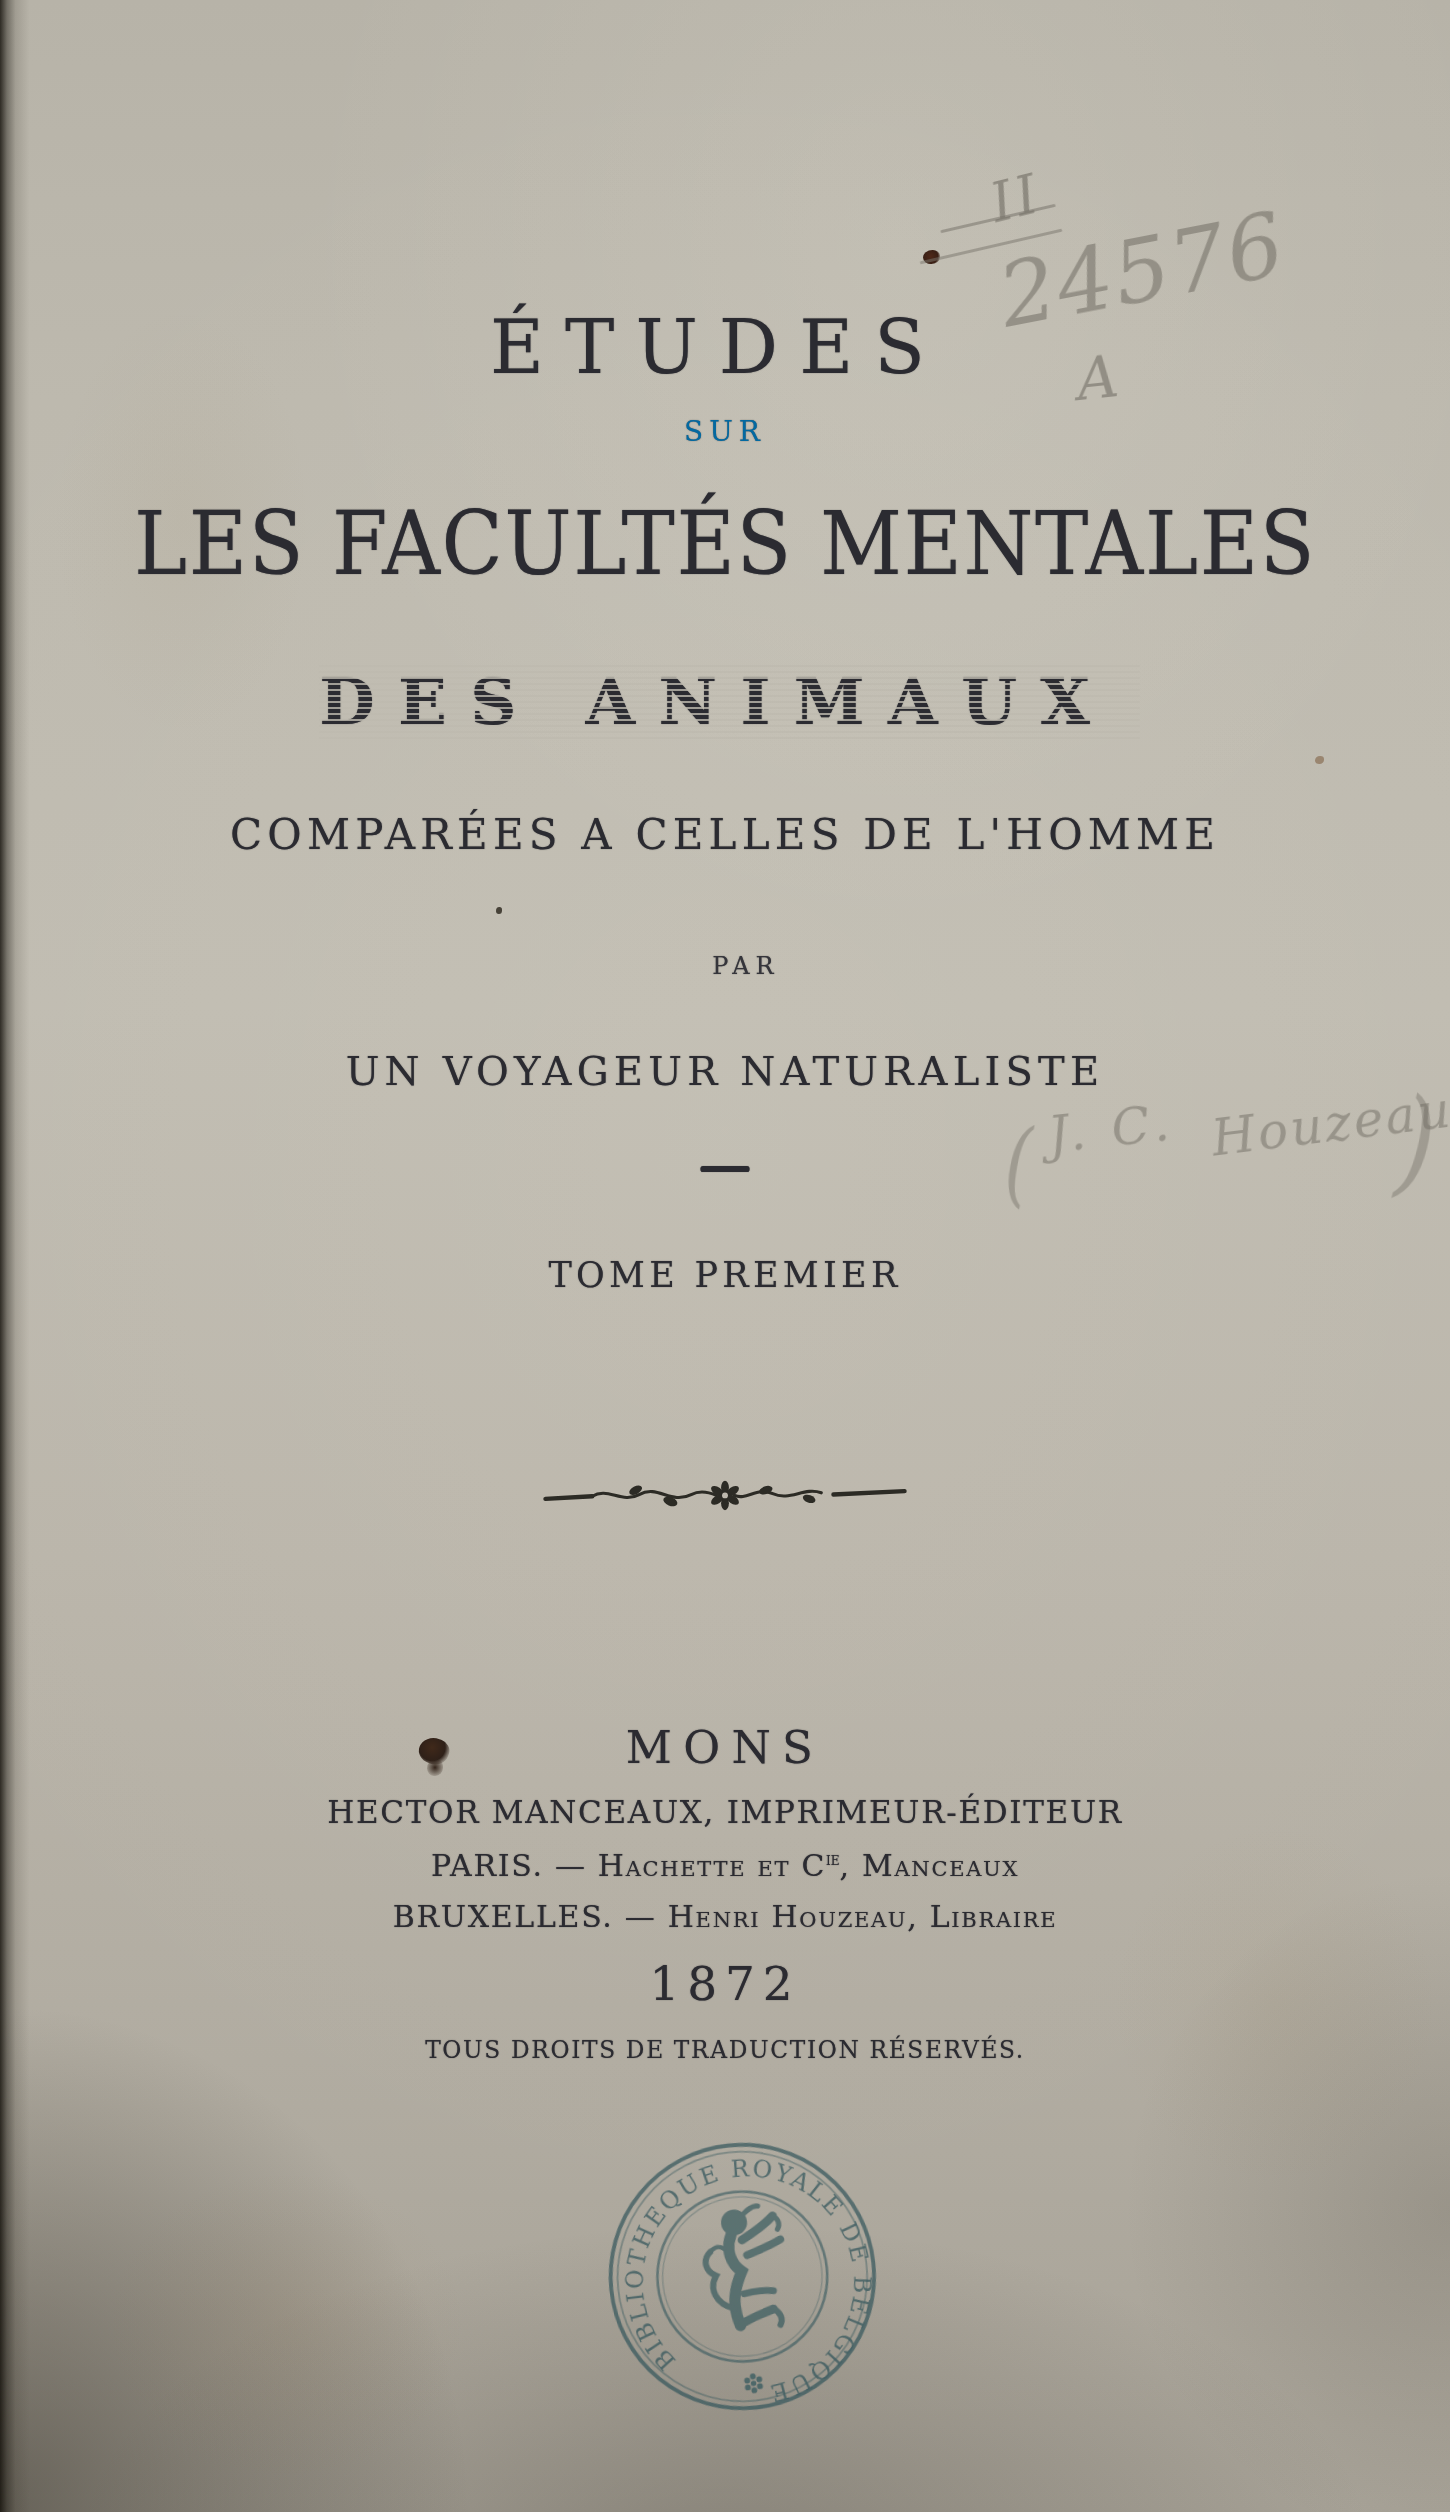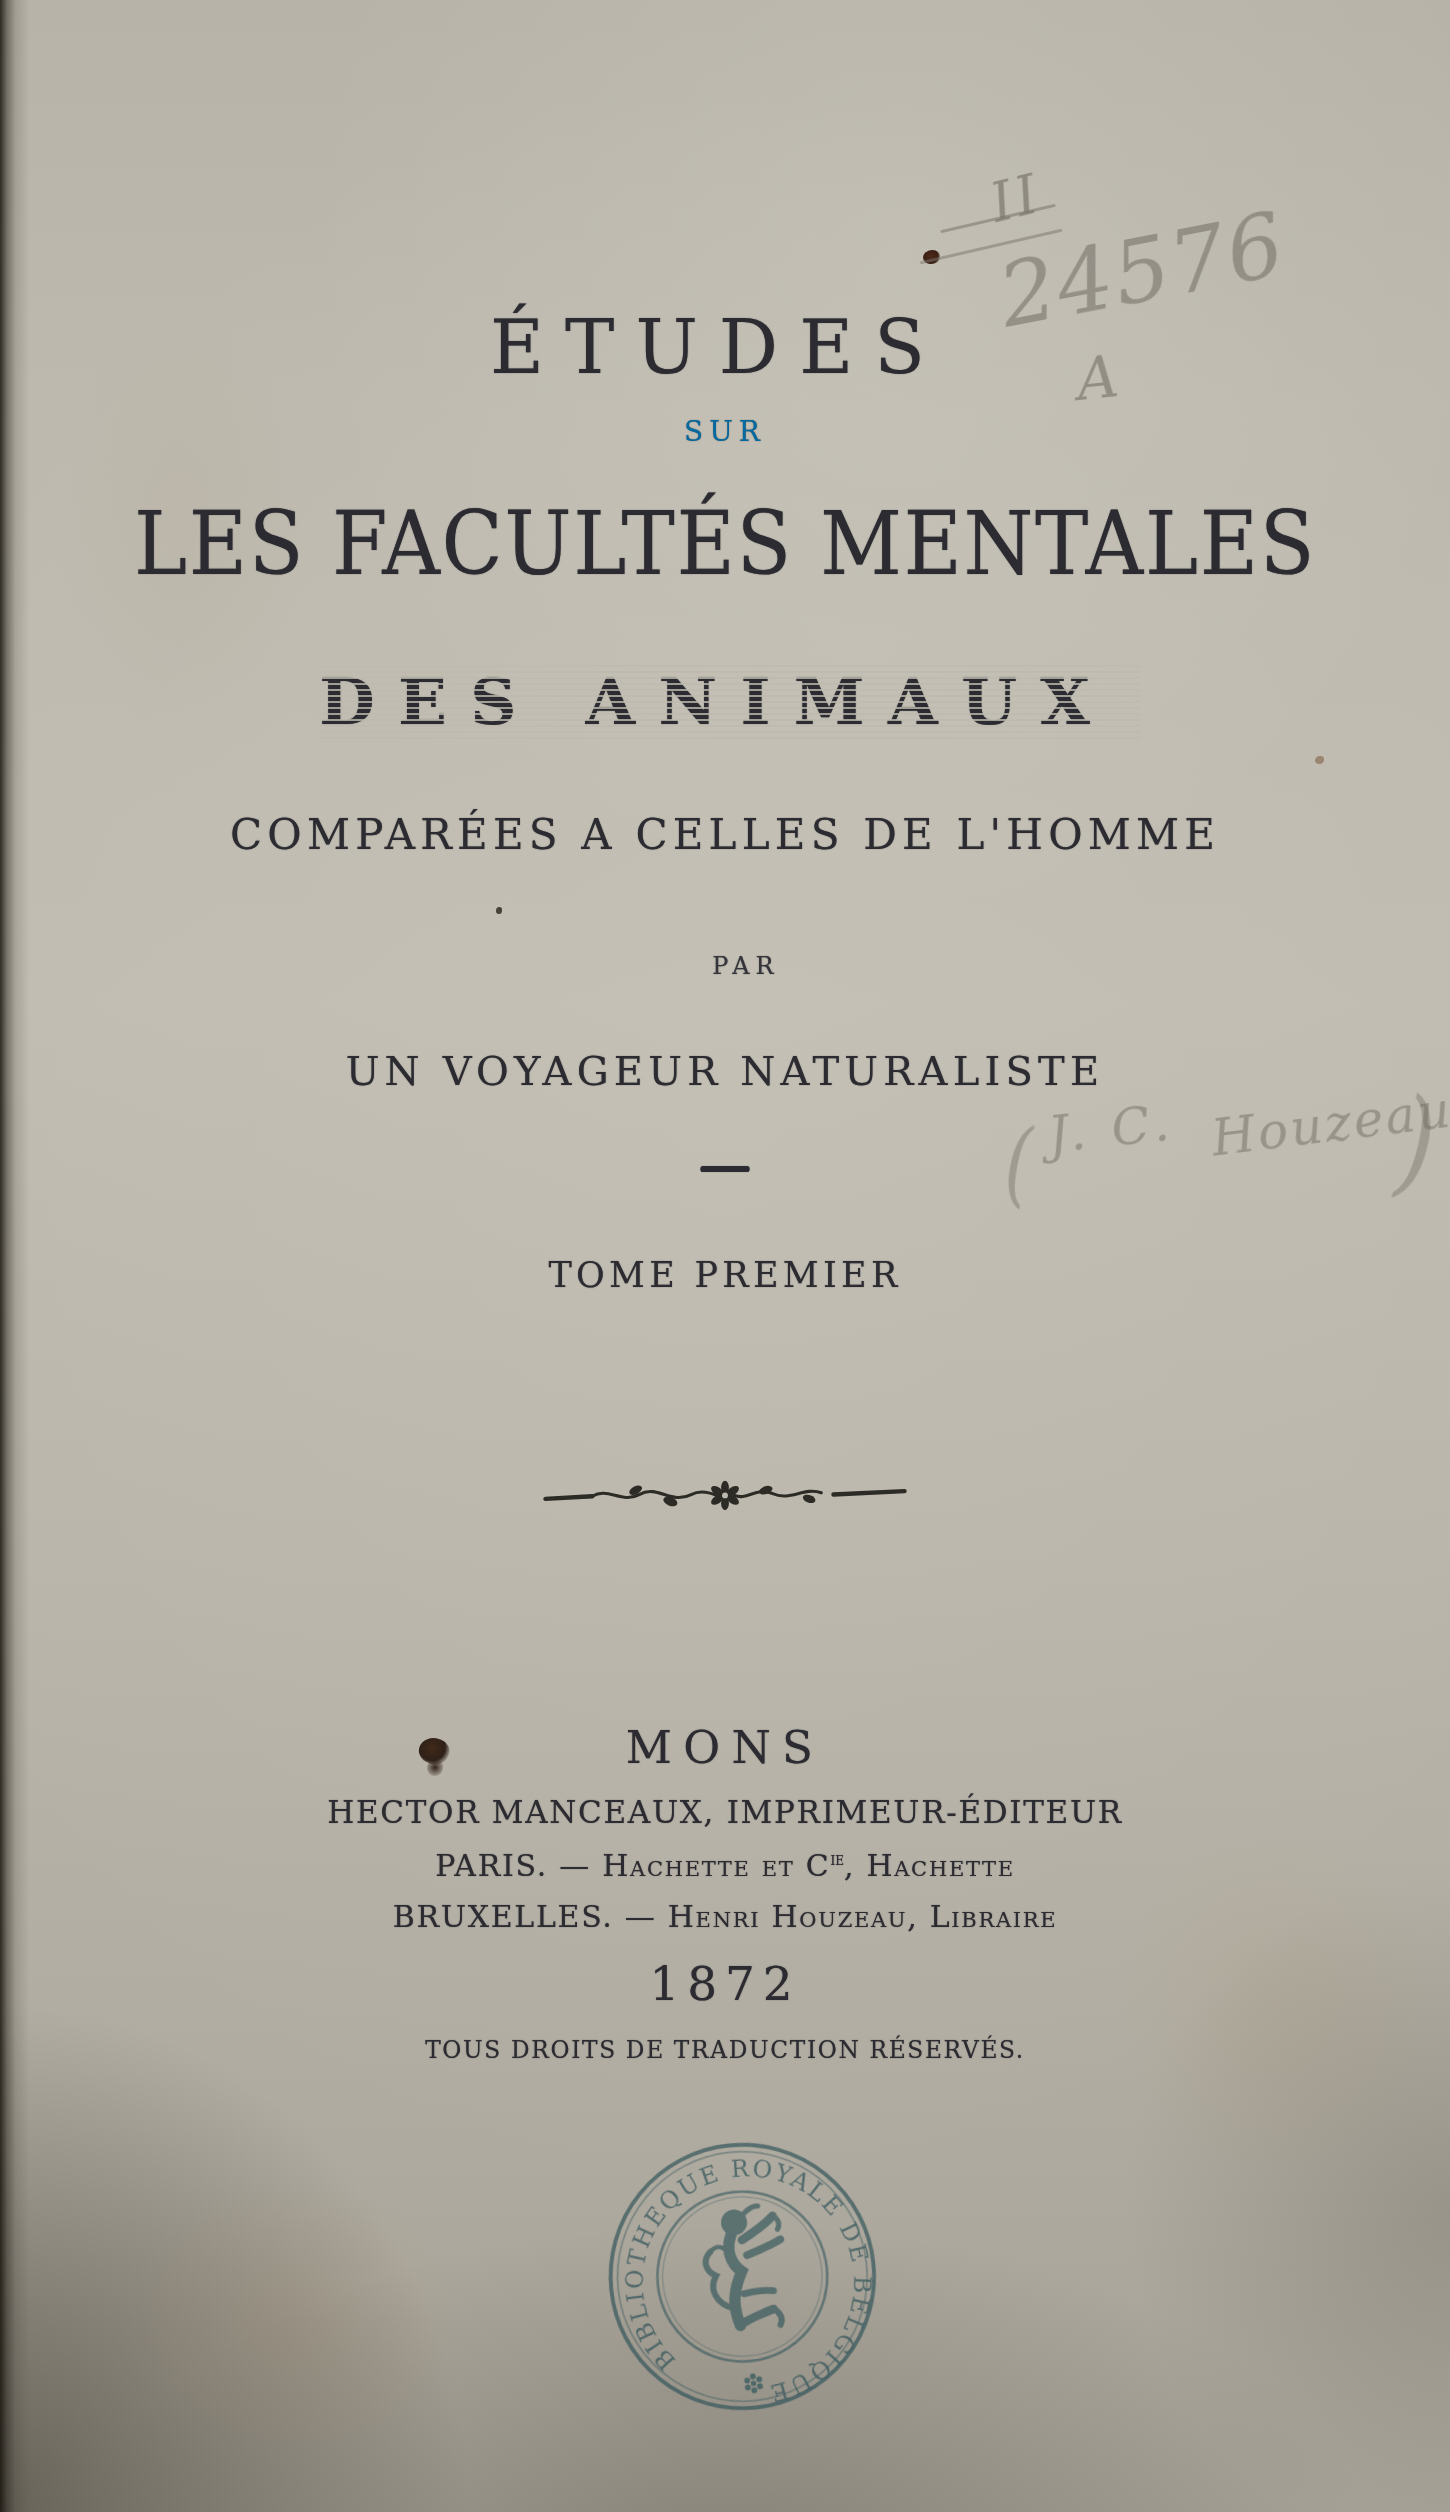--- a/index.html
+++ b/index.html
@@ -107,21 +107,21 @@
     <ellipse cx="206" cy="15" rx="8" ry="4.5" transform="rotate(35 206 15)"></ellipse>
     <ellipse cx="224" cy="15" rx="8" ry="4.5" transform="rotate(-35 224 15)"></ellipse>
     <ellipse cx="206" cy="25" rx="8" ry="4.5" transform="rotate(-35 206 25)"></ellipse>
     <ellipse cx="224" cy="25" rx="8" ry="4.5" transform="rotate(35 224 25)"></ellipse>
     <circle cx="215" cy="20" r="3.4" fill="#bdb8ad"></circle>
   </g>
 </svg>
 
 <div class="line mons">MONS</div>
 <div class="line hector">HECTOR MANCEAUX, IMPRIMEUR-ÉDITEUR</div>
-<div class="line paris"><span>PARIS. — Hachette et C</span><sup>ie</sup><span>, Hachette</span></div>
+<div class="line paris"><span>PARIS. — Hachette et C</span><sup>ie</sup><span>, Manceaux</span></div>
 <div class="line bruxelles">BRUXELLES. — Henri Houzeau, Libraire</div>
 <div class="line year">1872</div>
 <div class="line rights">TOUS DROITS DE TRADUCTION RÉSERVÉS.</div>
 
 <div class="speck" style="left:419px;top:1738px;width:29.5px;height:26px;background:radial-gradient(circle at 40% 40%, #40291a 0%, #2e2018 55%, rgba(46,32,24,0.15) 78%, transparent 90%);transform:rotate(20deg);"></div>
 <div class="speck" style="left:427px;top:1759px;width:15.6px;height:17.3px;background:radial-gradient(circle, #33241a 0%, rgba(51,36,26,0.2) 70%, transparent 85%);"></div>
 
 <div class="speck" style="left:923px;top:250px;width:17.3px;height:14px;background:radial-gradient(circle at 45% 45%, #4e2818 0%, #3a2015 60%, transparent 88%);"></div>
 <div class="speck" style="left:496px;top:907px;width:6px;height:7px;background:#474238;"></div>
 <div class="speck" style="left:1315px;top:756px;width:8.7px;height:7.8px;background:rgba(122,90,58,0.55);"></div>

